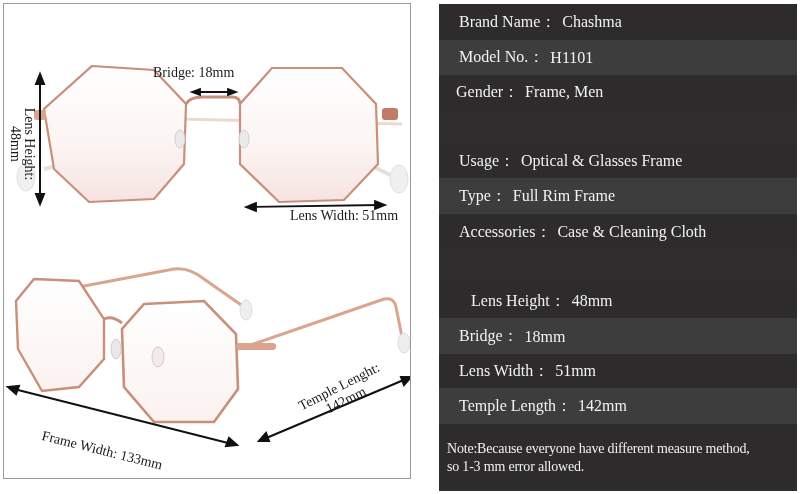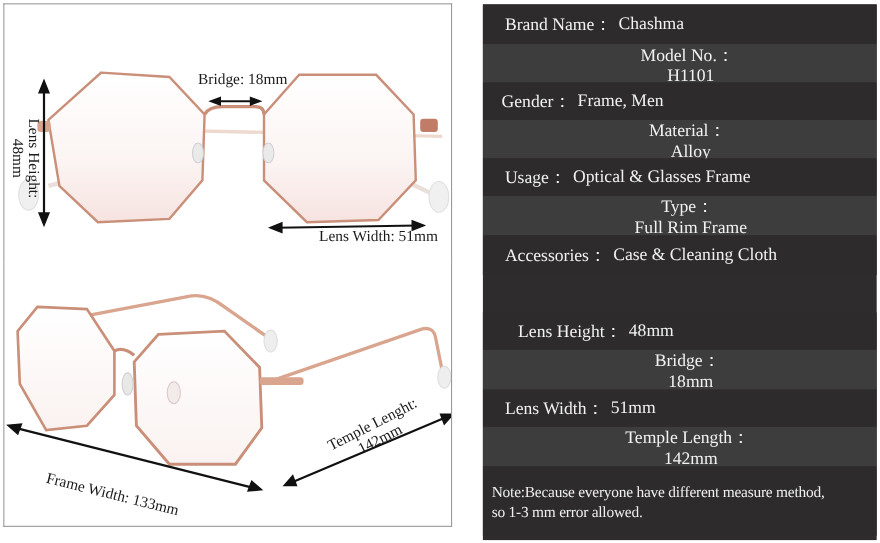--- a/index.html
+++ b/index.html
@@ -10,38 +10,38 @@
       position: absolute; left: 3px; top: 3px; width: 408px; height: 236px;
       border: 1px solid #9a9a9a; border-bottom: none; background: #fff; overflow: hidden;
     }
     .left-panel-2 {
       position: absolute; left: 3px; top: 239px; width: 408px; height: 240px;
       border: 1px solid #9a9a9a; border-top: none; background: #fff; overflow: hidden;
     }
     .left-panel svg, .left-panel-2 svg { position: absolute; left: 0; top: 0; }
 
     .anno { position: absolute; color: #1a1a1a; font-size: 14px; white-space: nowrap; }
-    .anno-bridge { left: 180px; top: 65px; }
+    .anno-bridge { left: 153px; top: 65px; }
     .anno-lens-width { left: 250px; top: 208px; margin-left: 40px; }
     .anno-lens-height { left: -28px; top: 130px; transform: rotate(90deg); transform-origin: center; font-size: 14px; text-align: center; line-height: 14px; width: 100px; }
     .anno-frame-width { left: 44px; top: 428px; transform: rotate(14deg); transform-origin: left top; font-size: 14px; }
     .anno-temple { left: 296px; top: 400px; transform: rotate(-27deg); transform-origin: left top; font-size: 14px; line-height: 15px; text-align: center; }
 
     .spec-panel {
       position: absolute; left: 437px; top: 0; width: 363px; height: 494px; background: #ffffff;
     }
     .spec-inner {
       position: absolute; left: 2px; top: 4px; width: 358px; height: 487px; background: #2e2c2d;
     }
     .spec-row {
       position: absolute; left: 0; width: 358px; color: #f2f2f2; font-size: 16px;
       padding-left: 20px; display: flex; align-items: center; white-space: nowrap;
     }
     .spec-row.dark { background: #2d2b2c; }
-    .spec-row.light { background: #3e3d3e; flex-direction: column; }
+    .spec-row.light { background: #3e3d3e; }
     .spec-row .lbl { margin-right: 6px; }
     .note {
       position: absolute; left: 0; top: 420px; width: 358px; height: 63px; background: #2d2b2c;
       color: #f0f0f0; font-size: 14px; line-height: 18px; padding: 16px 6px 0 8px;
       letter-spacing: -0.2px;
     }
   </style>
 </head>
 <body>
 
@@ -148,24 +148,20 @@
       <span>Chashma</span>
     </div>
     <div class="spec-row light" style="top:36px;height:35px;">
       <span class="lbl">Model No.：</span>
       <span>H1101</span>
     </div>
     <div class="spec-row dark" style="top:71px;height:34px;padding-left:17px;text-align:right;">
       <span class="lbl">Gender：</span>
       <span>Frame, Men</span>
     </div>
-    <div class="spec-row light" style="top:105px;height:35px;">
-      <span class="lbl">Material：</span>
-      <span>Alloy</span>
-    </div>
     <div class="spec-row light" style="top:174px;height:36px;">
       <span class="lbl">Type：</span>
       <span>Full Rim Frame</span>
     </div>
     <div class="spec-row dark" style="top:140px;height:34px;">
       <span class="lbl">Usage：</span>
       <span>Optical &amp; Glasses Frame</span>
     </div>
     <div class="spec-row dark" style="top:210px;height:36px;">
       <span class="lbl">Accessories：</span>

